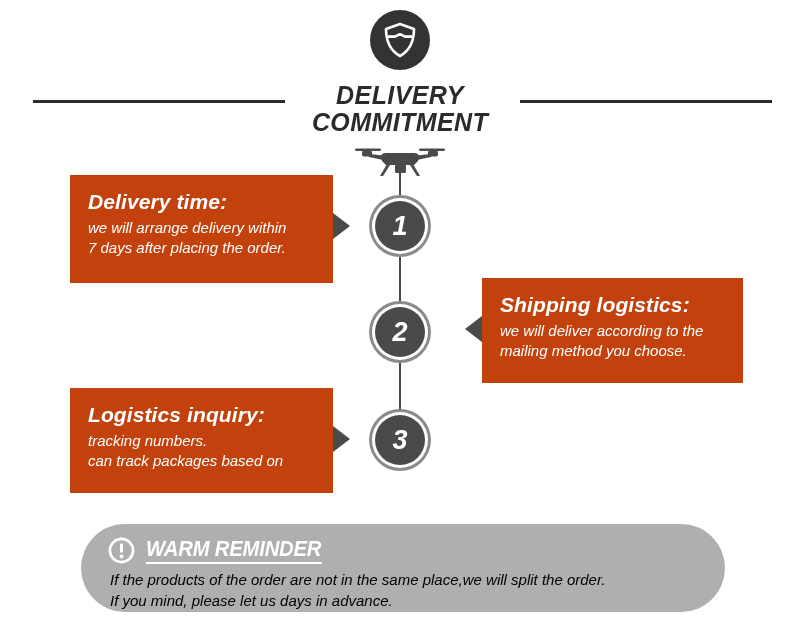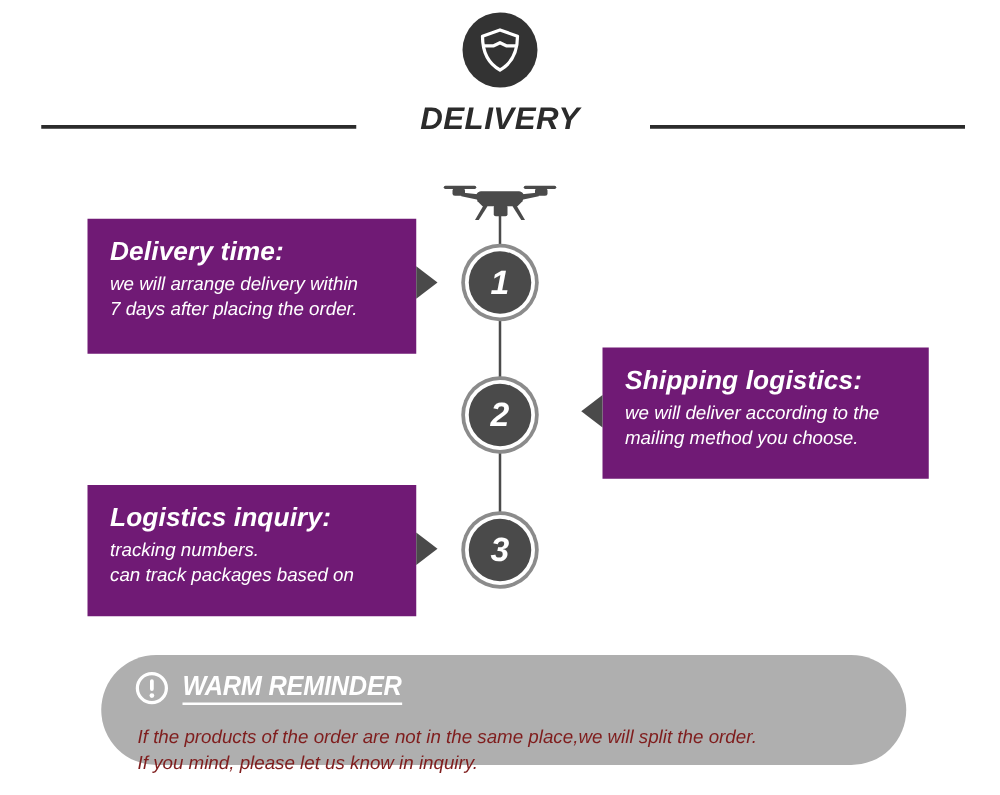--- a/index.html
+++ b/index.html
@@ -97,21 +97,21 @@
     justify-content: center;
     line-height: 1;
   }
   .num-circle.n1 { top: 201px; }
   .num-circle.n2 { top: 307px; }
   .num-circle.n3 { top: 415px; }
 
   
   .callout {
     position: absolute;
-    background: #701a75;
+    background: #c2410c;
     color: #ffffff;
     box-sizing: border-box;
     padding: 14px 18px 12px 18px;
   }
   .callout .c-title {
     font-size: 21px;
     font-weight: bold;
     line-height: 1.25;
     margin-bottom: 3px;
     letter-spacing: 0.1px;
@@ -169,24 +169,24 @@
     font-size: 22px;
     font-weight: bold;
     letter-spacing: -0.2px;
     border-bottom: 2px solid #ffffff;
     padding-bottom: 2px;
     line-height: 1.05;
     transform: scaleX(0.92);
     transform-origin: left center;
   }
   .rem-body {
-    color: #7f1d1d;
+    color: #000000;
     font-size: 15px;
     line-height: 1.38;
-    margin-top: 16px;
+    margin-top: 6px;
     margin-left: 2px;
   }
   .rem-body span { display: block; }
 </style>
 </head>
 <body>
 
 <div id="stage">
 
   <div class="shield-badge">
@@ -196,20 +196,21 @@
         <path d="M4.6 14.6 L12 14.6 L17 12.2 L22 14.6 L29.4 14.6" fill="none" stroke="#ffffff" stroke-width="2.6" stroke-linejoin="round" stroke-linecap="round"></path>
       </svg>
     </span>
   </div>
 
   <div class="rule left"></div>
   <div class="rule right"></div>
 
   <div class="title-block">
     <span class="title-line">DELIVERY</span>
+    <span class="title-line">COMMITMENT</span>
   </div>
 
   <div class="drone">
     <span>
       <svg width="96" height="36" viewBox="0 0 96 36" aria-hidden="true">
         <g fill="#4a4a4a">
 
           <rect x="3" y="6.5" width="26" height="2.6" rx="1.3"></rect>
           <rect x="67" y="6.5" width="26" height="2.6" rx="1.3"></rect>
 
@@ -271,17 +272,17 @@
         <svg width="27" height="27" viewBox="0 0 27 27" aria-hidden="true">
           <circle cx="13.5" cy="13.5" r="11.6" fill="none" stroke="#ffffff" stroke-width="2.6"></circle>
           <rect x="12" y="6.3" width="3" height="9.4" rx="1.5" fill="#ffffff"></rect>
           <circle cx="13.5" cy="19.4" r="1.9" fill="#ffffff"></circle>
         </svg>
       </span>
       <span class="rem-title">WARM REMINDER</span>
     </div>
     <div class="rem-body">
       <span>If the products of the order are not in the same place,we will split the order.</span>
-      <span>If you mind, please let us know in inquiry.</span>
+      <span>If you mind, please let us days in advance.</span>
     </div>
   </div>
 
 </div>
 
 </body></html>

